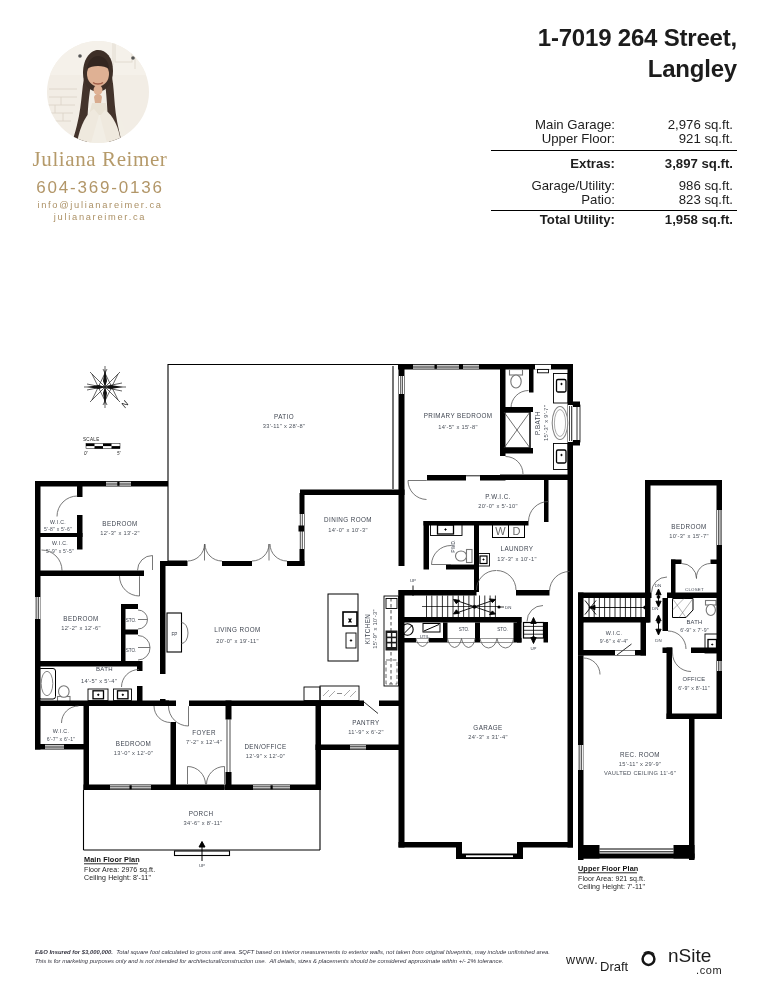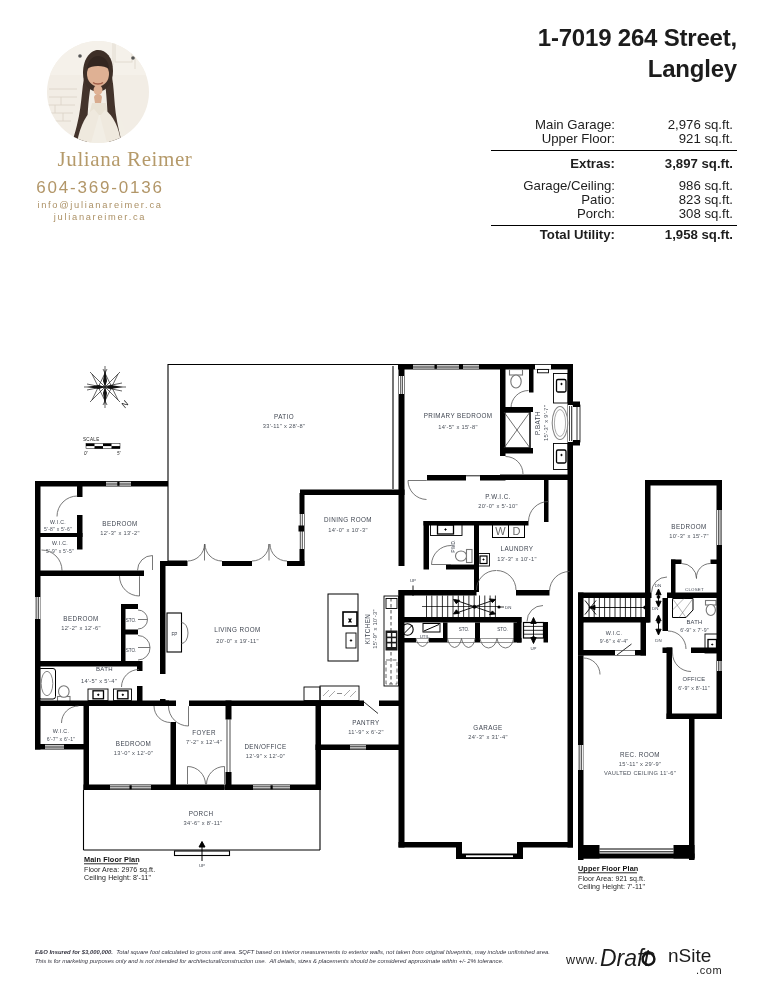--- a/index.html
+++ b/index.html
@@ -1,18 +1,18 @@
 <!DOCTYPE html>
 <html><head>
 <meta charset="utf-8">
 <style>
   html,body{margin:0;padding:0;}
   body{width:770px;height:988px;position:relative;background:#ffffff;font-family:"Liberation Sans",sans-serif;overflow:hidden;}
   .abs{position:absolute;}
-  .gold{color:#b0966b;padding-left:25px;}
+  .gold{color:#b0966b;}
   .hdr-right{position:absolute;right:33px;top:26px;text-align:right;color:#1c1c1c;}
   .addr1{font-size:24px;font-weight:bold;letter-spacing:-0.2px;line-height:1.0;}
   .addr2{font-size:24px;font-weight:bold;letter-spacing:-0.2px;line-height:1.0;margin-top:7px;}
   .tbl{position:absolute;top:117px;right:33px;width:246px;color:#1d1d1d;}
   .trow{position:relative;height:14.2px;font-size:13.2px;}
   .trow .lab{position:absolute;right:122px;white-space:nowrap;}
   .trow .val{position:absolute;right:4px;white-space:nowrap;margin-left:20px;}
   .b{font-weight:bold;}
   .tline{border-top:1.3px solid #000;margin:0;height:0;}
 </style>
@@ -81,30 +81,26 @@
   <div class="trow">
       <span class="lab">Upper Floor:</span>
       <span class="val">921 sq.ft.</span>
     </div>
   <div class="tline" style="margin-top:4.5px;"></div>
   <div class="trow" style="margin-top:5px;">
       <span class="lab b">Extras:</span>
       <span class="val b">3,897 sq.ft.</span>
     </div>
   <div class="trow" style="margin-top:8px;">
-      <span class="lab">Garage/Ceiling:</span>
+      <span class="lab">Garage/Utility:</span>
       <span class="val">986 sq.ft.</span>
     </div>
   <div class="trow">
       <span class="lab">Patio:</span>
       <span class="val">823 sq.ft.</span>
-    </div>
-  <div class="trow">
-      <span class="lab">Porch:</span>
-      <span class="val">308 sq.ft.</span>
     </div>
   <div class="tline" style="margin-top:4px;"></div>
   <div class="trow" style="margin-top:1px;">
       <span class="lab b">Total Utility:</span>
       <span class="val b">1,958 sq.ft.</span>
     </div>
 </div>
 
 <svg class="abs" style="left:0;top:0" width="770" height="988" viewBox="0 0 770 988">
 <g id="plan" fill="#000">
@@ -903,20 +899,20 @@
 </g>
 </svg>
 
 <div class="abs" style="left:35px;top:948px;width:525px;font-size:5.9px;font-style:italic;color:#33333f;line-height:1.55;">
 <div><span class="b">E&amp;O Insured for $3,000,000.</span>&nbsp; Total square foot calculated to gross unit area. SQFT based on interior measurements to exterior walls, not taken from original blueprints, may include unfinished area.</div>
 <div>This is for marketing purposes only and is not intended for architectural/construction use. &nbsp;All details, sizes &amp; placements should be considered approximate within +/- 2% tolerance.</div>
 </div>
 
 <div class="abs" style="left:560px;top:942px;width:200px;height:34px;color:#1b1b1b;">
   <span style="position:absolute;left:6px;top:10.5px;font-size:12.5px;letter-spacing:0.6px;">www.</span>
-    <span style="position:absolute;left:40px;top:3px;font-size:23px;font-style:italic;">Draft</span>
+    <span style="position:absolute;left:40px;top:17px;font-size:13px;">Draft</span>
     <svg style="position:absolute;left:80px;top:6.5px;" width="17" height="20" viewBox="0 0 17 20">
       <circle cx="8.5" cy="10" r="5.9" fill="none" stroke="#141414" stroke-width="2.5"></circle>
       <path d="M14.2,5.6 C12.8,2.6 7,1.4 3.6,4.4" fill="none" stroke="#141414" stroke-width="1.2"></path>
     </svg>
     <span style="position:absolute;left:97px;top:3px;font-size:19px;margin-left:11px;">nSite</span>
     <span style="position:absolute;left:136px;top:22px;font-size:11px;letter-spacing:0.6px;">.com</span>
 </div>
 
 </body></html>

